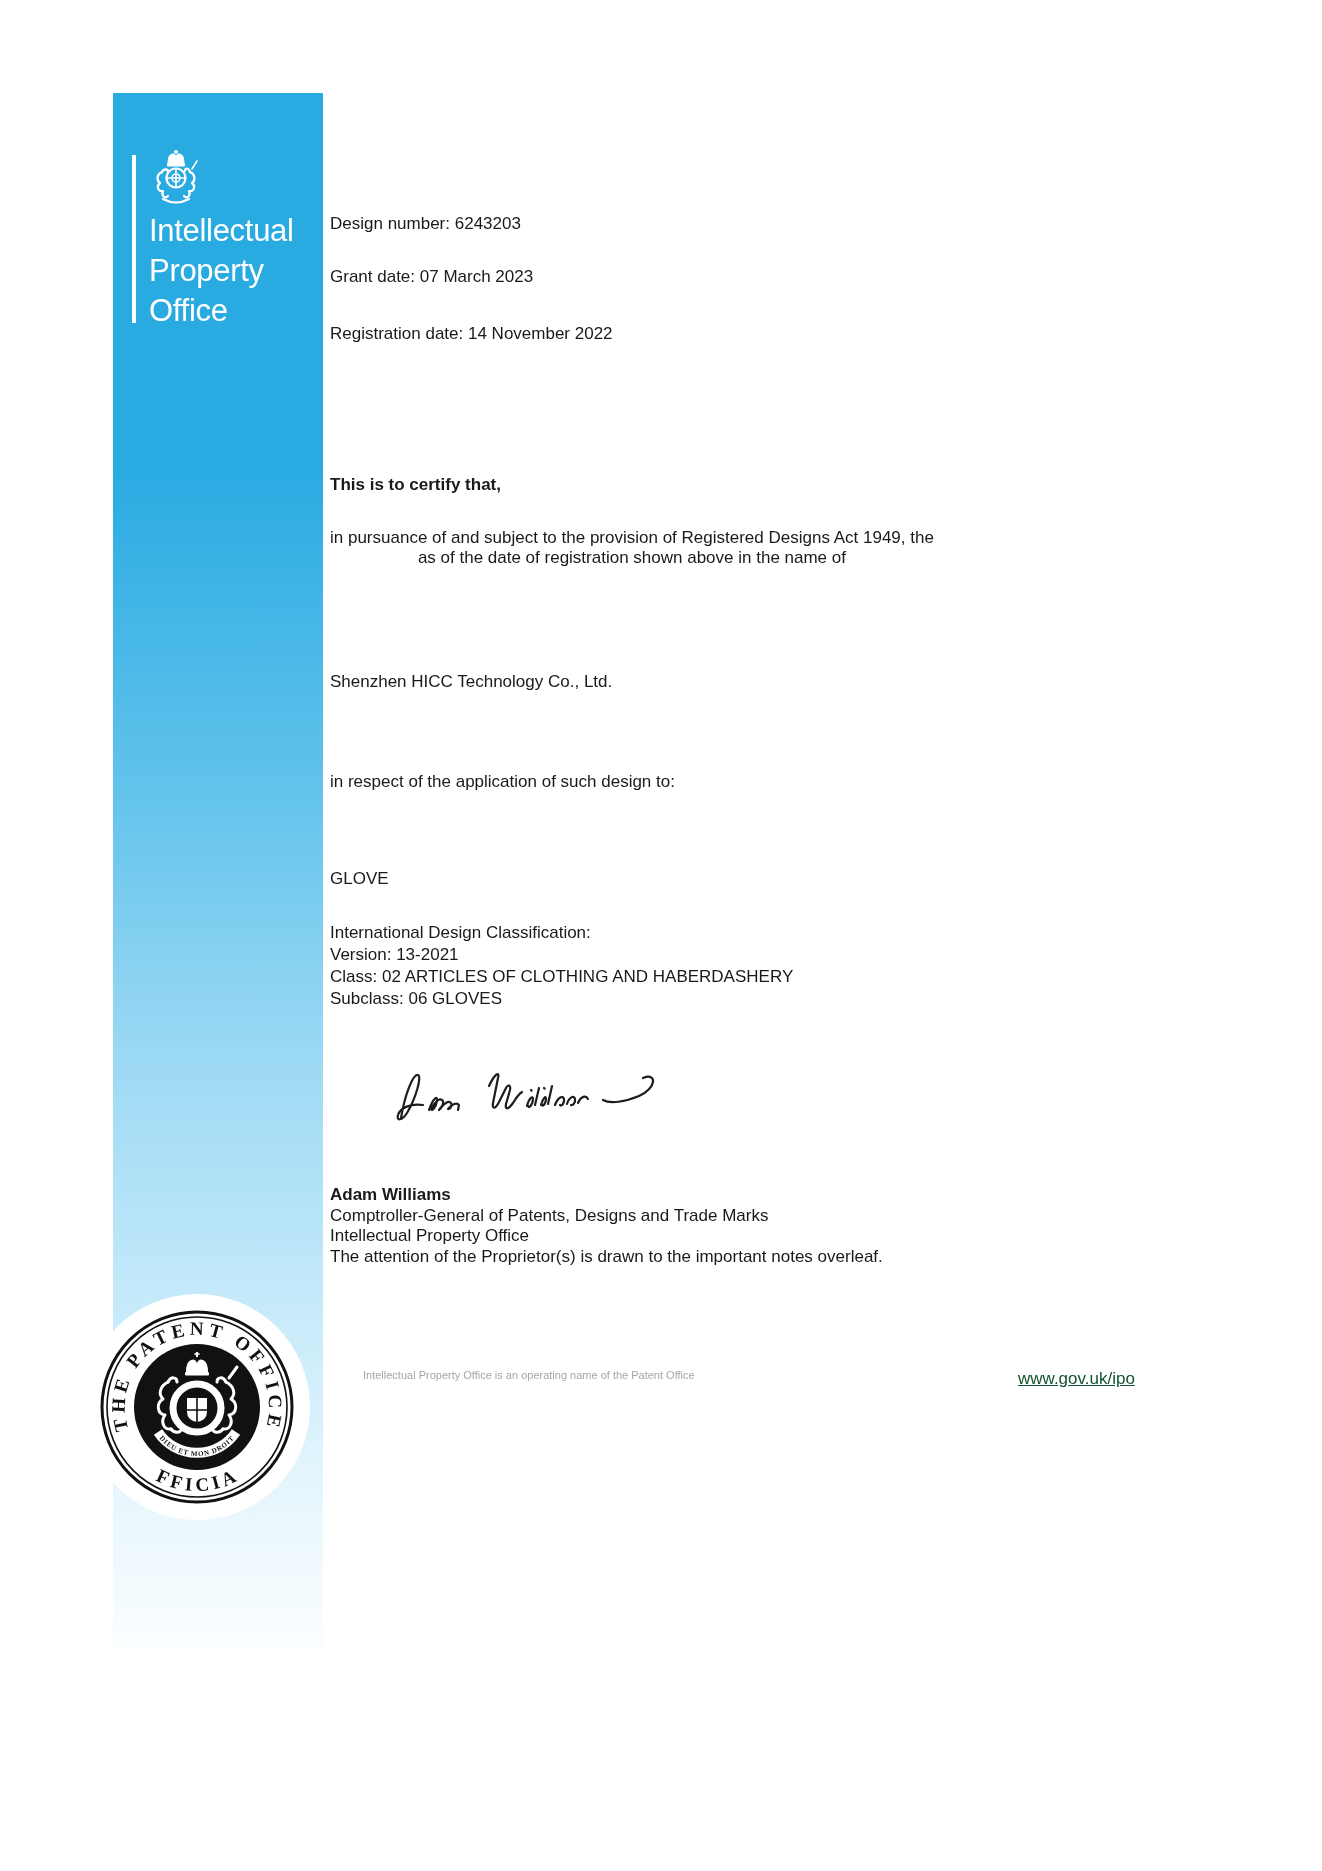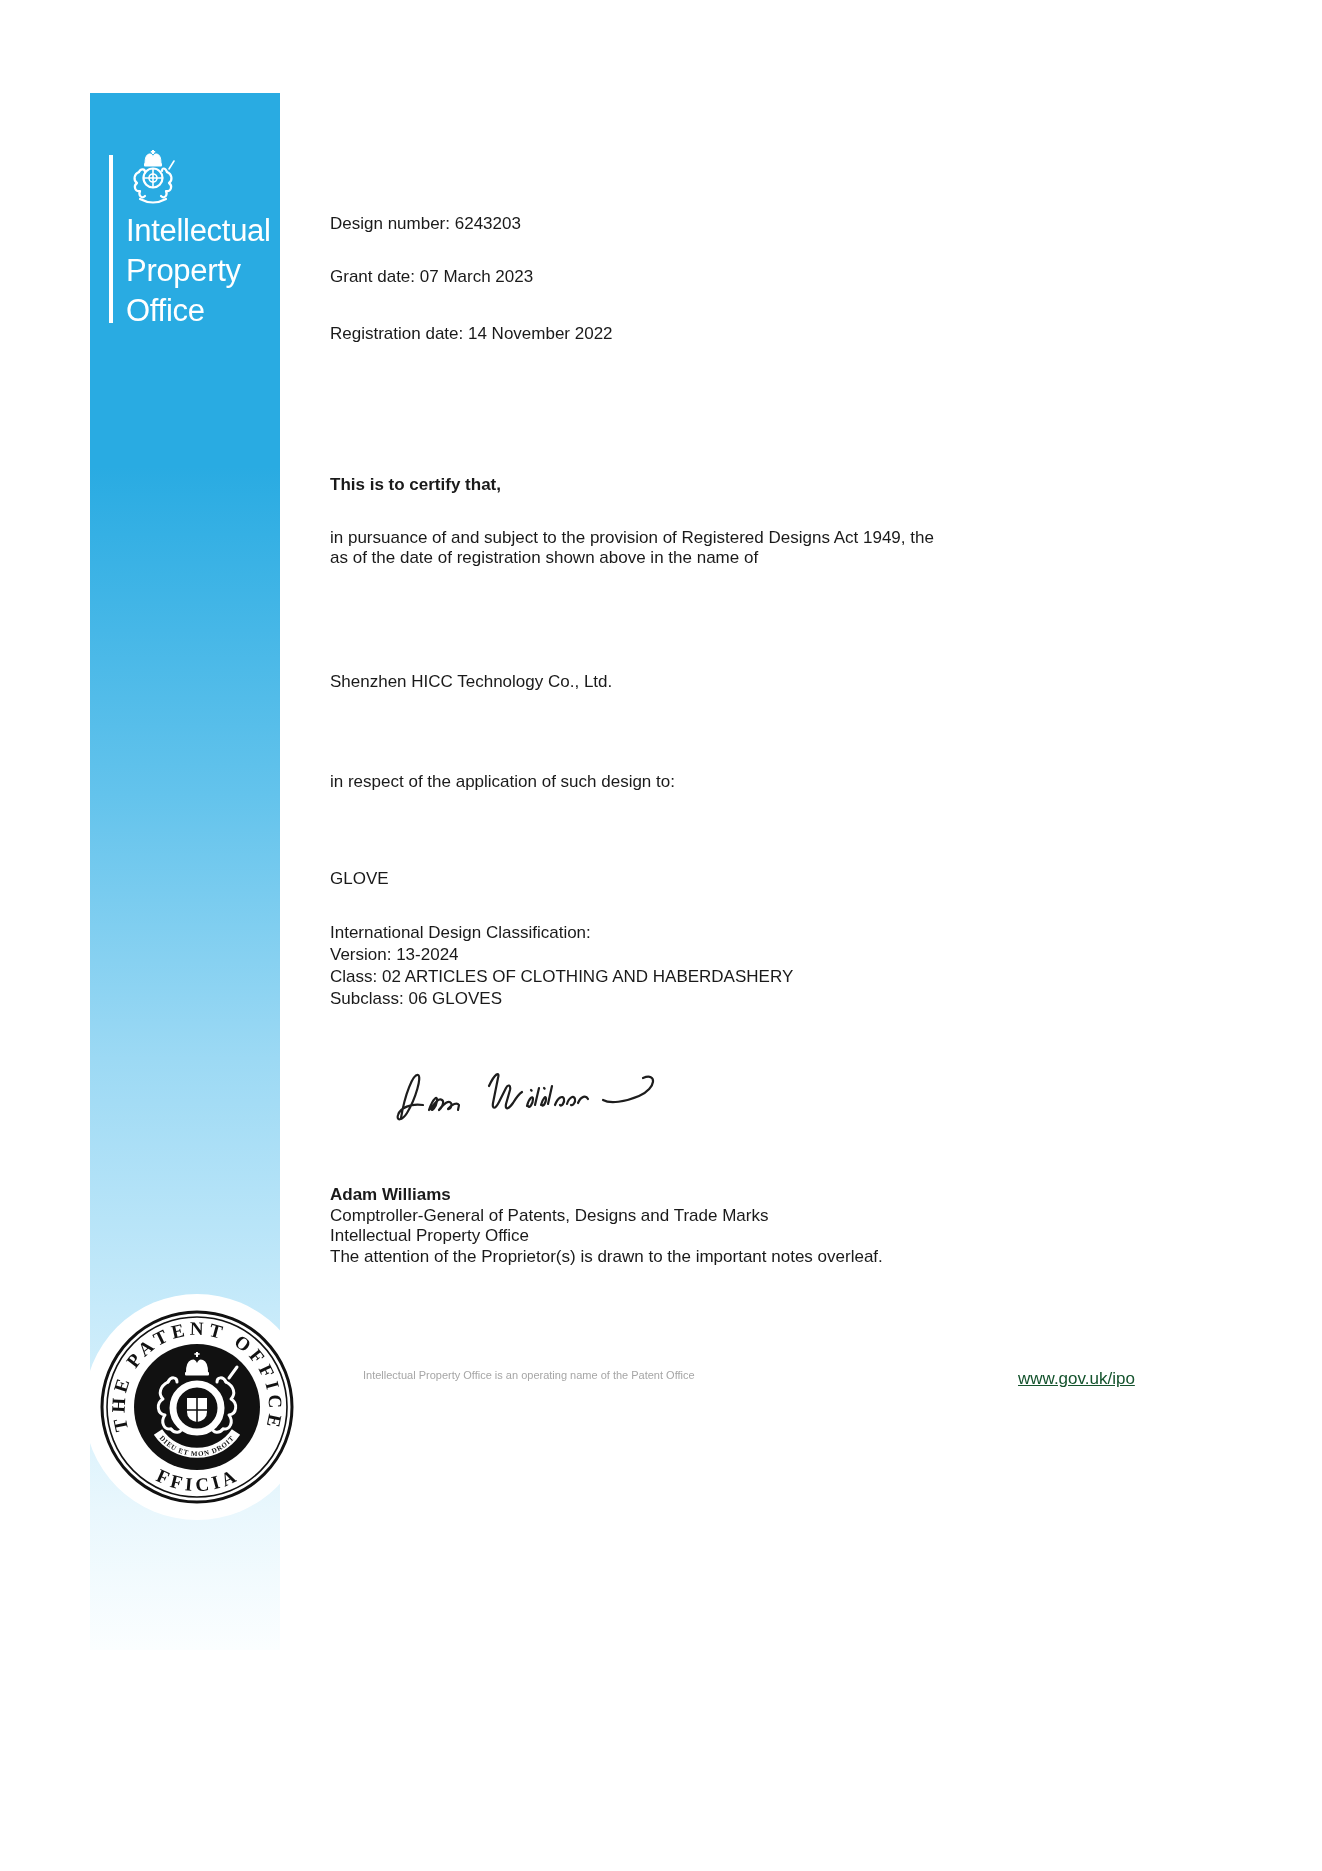--- a/index.html
+++ b/index.html
@@ -1,33 +1,33 @@
 <!DOCTYPE html>
 <html><head>
 <meta charset="utf-8">
 <style>
   html,body{margin:0;padding:0;background:#ffffff;}
   .page{position:relative;width:1322px;height:1871px;background:#ffffff;overflow:hidden;
         font-family:"Liberation Sans",sans-serif;color:#1a1a1a;}
 
   
-  .band{position:absolute;left:90px;top:93px;width:190px;height:1557px;
+  .band{position:absolute;left:113px;top:93px;width:210px;height:1557px;
         background:linear-gradient(180deg,#29abe2 0%,#29abe2 24%,#63c3ec 45%,
                    #9cd9f4 62%,#c6eafa 78%,#e9f7fd 91%,#fbfeff 100%);}
   .logo-bar{position:absolute;left:19px;top:62px;width:4px;height:168px;background:#ffffff;}
   .logo-text{position:absolute;left:36px;top:118px;color:#ffffff;font-size:31px;
              line-height:40px;letter-spacing:-0.3px;font-weight:400;}
   .logo-crest{position:absolute;left:39px;top:57px;}
 
   
   .title{position:absolute;left:330px;top:139px;font-size:30px;font-weight:bold;color:#111;}
   .line17{position:absolute;left:330px;font-size:17px;}
   .bold{font-weight:bold;}
   .para{position:absolute;left:330px;font-size:17px;line-height:20px;}
-  .para div{white-space:nowrap;}
+  .para div{white-space:nowrap;text-align:center;}
   .cls{position:absolute;left:330px;font-size:17px;line-height:22px;}
   .sig-block{position:absolute;left:330px;top:1185px;font-size:17px;line-height:20.5px;}
 
   
   .footer-note{position:absolute;left:363px;top:1369px;font-size:11px;color:#a6a6a6;}
   .footer-link{position:absolute;left:1018px;top:1369px;font-size:17px;color:#14532d;
                text-decoration:underline;cursor:pointer;}
 
   
   .seal{position:absolute;left:72px;top:1282px;}
@@ -141,21 +141,21 @@
     <div>in pursuance of and subject to the provision of Registered Designs Act 1949, the</div>
     <div>as of the date of registration shown above in the name of</div>
   </div>
 
   <div class="line17" style="top:672px">Shenzhen HICC Technology Co., Ltd.</div>
   <div class="line17" style="top:772px">in respect of the application of such design to:</div>
   <div class="line17" style="top:869px">GLOVE</div>
 
   <div class="cls" style="top:922px">
     <div>International Design Classification:</div>
-    <div>Version: 13-2024</div>
+    <div>Version: 13-2021</div>
     <div>Class: 02 ARTICLES OF CLOTHING AND HABERDASHERY</div>
     <div>Subclass: 06 GLOVES</div>
   </div>
 
   <svg class="signature" width="300" height="80" viewBox="0 0 300 80">
     <g stroke="#1d1d1d" stroke-width="2.2" fill="none" stroke-linecap="round" stroke-linejoin="round">
       <path d="M16,62 C20,38 28,18 33,19 C37,20 31,42 22,57 C17,65 11,65 13,59 C15,52 26,47 38,49"></path>
       <path d="M44,54 C48,42 53,39 52,45 C51,51 47,56 46,53 C50,46 54,42 57,44 C60,46 56,53 54,54 C59,47 64,44 66,47 C68,50 64,54 63,53 C67,48 72,46 74,49 L73,54"></path>
       <path d="M104,30 C110,17 115,15 113,22 L108,47 C107,53 110,54 114,46 L121,32 C123,28 126,29 125,34 L121,48 C120,54 123,54 128,47 C131,42 134,38 137,36"></path>
       <path d="M142,50 C144,42 148,39 148,43 C148,48 144,53 143,50"></path>

